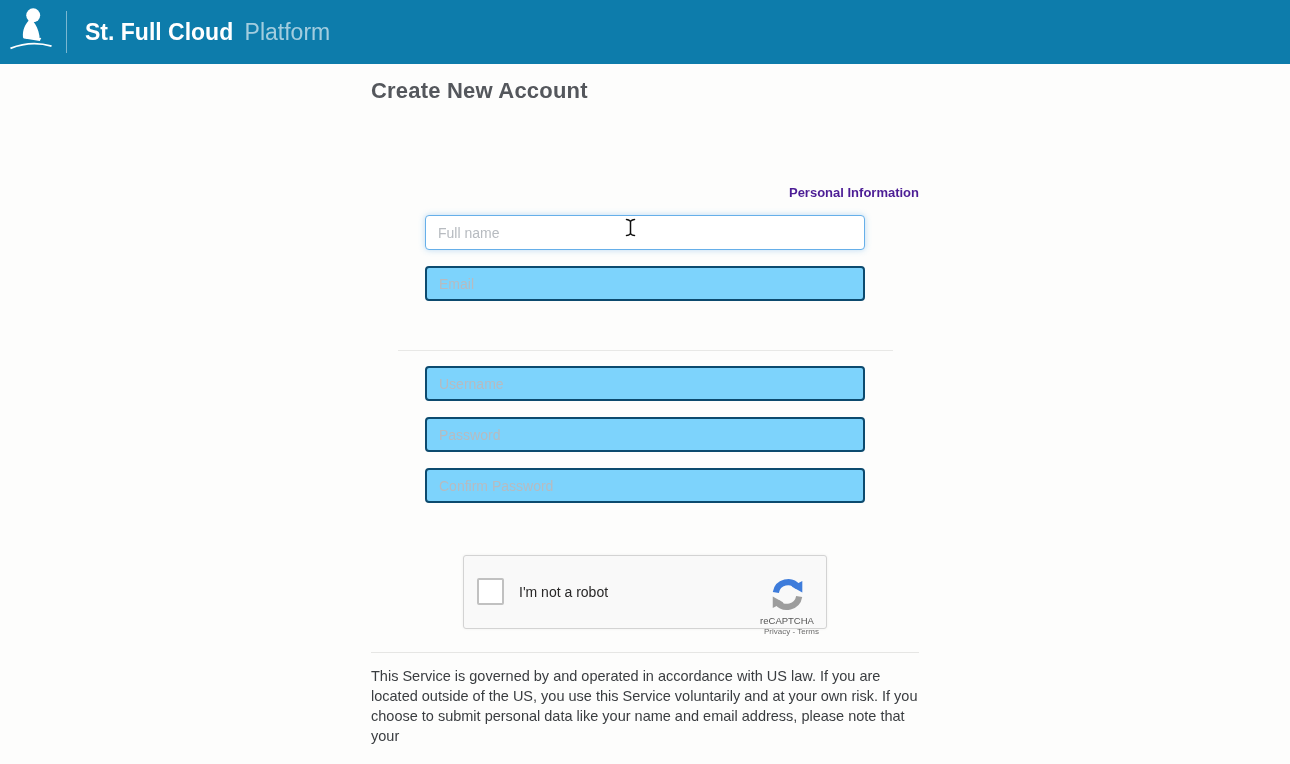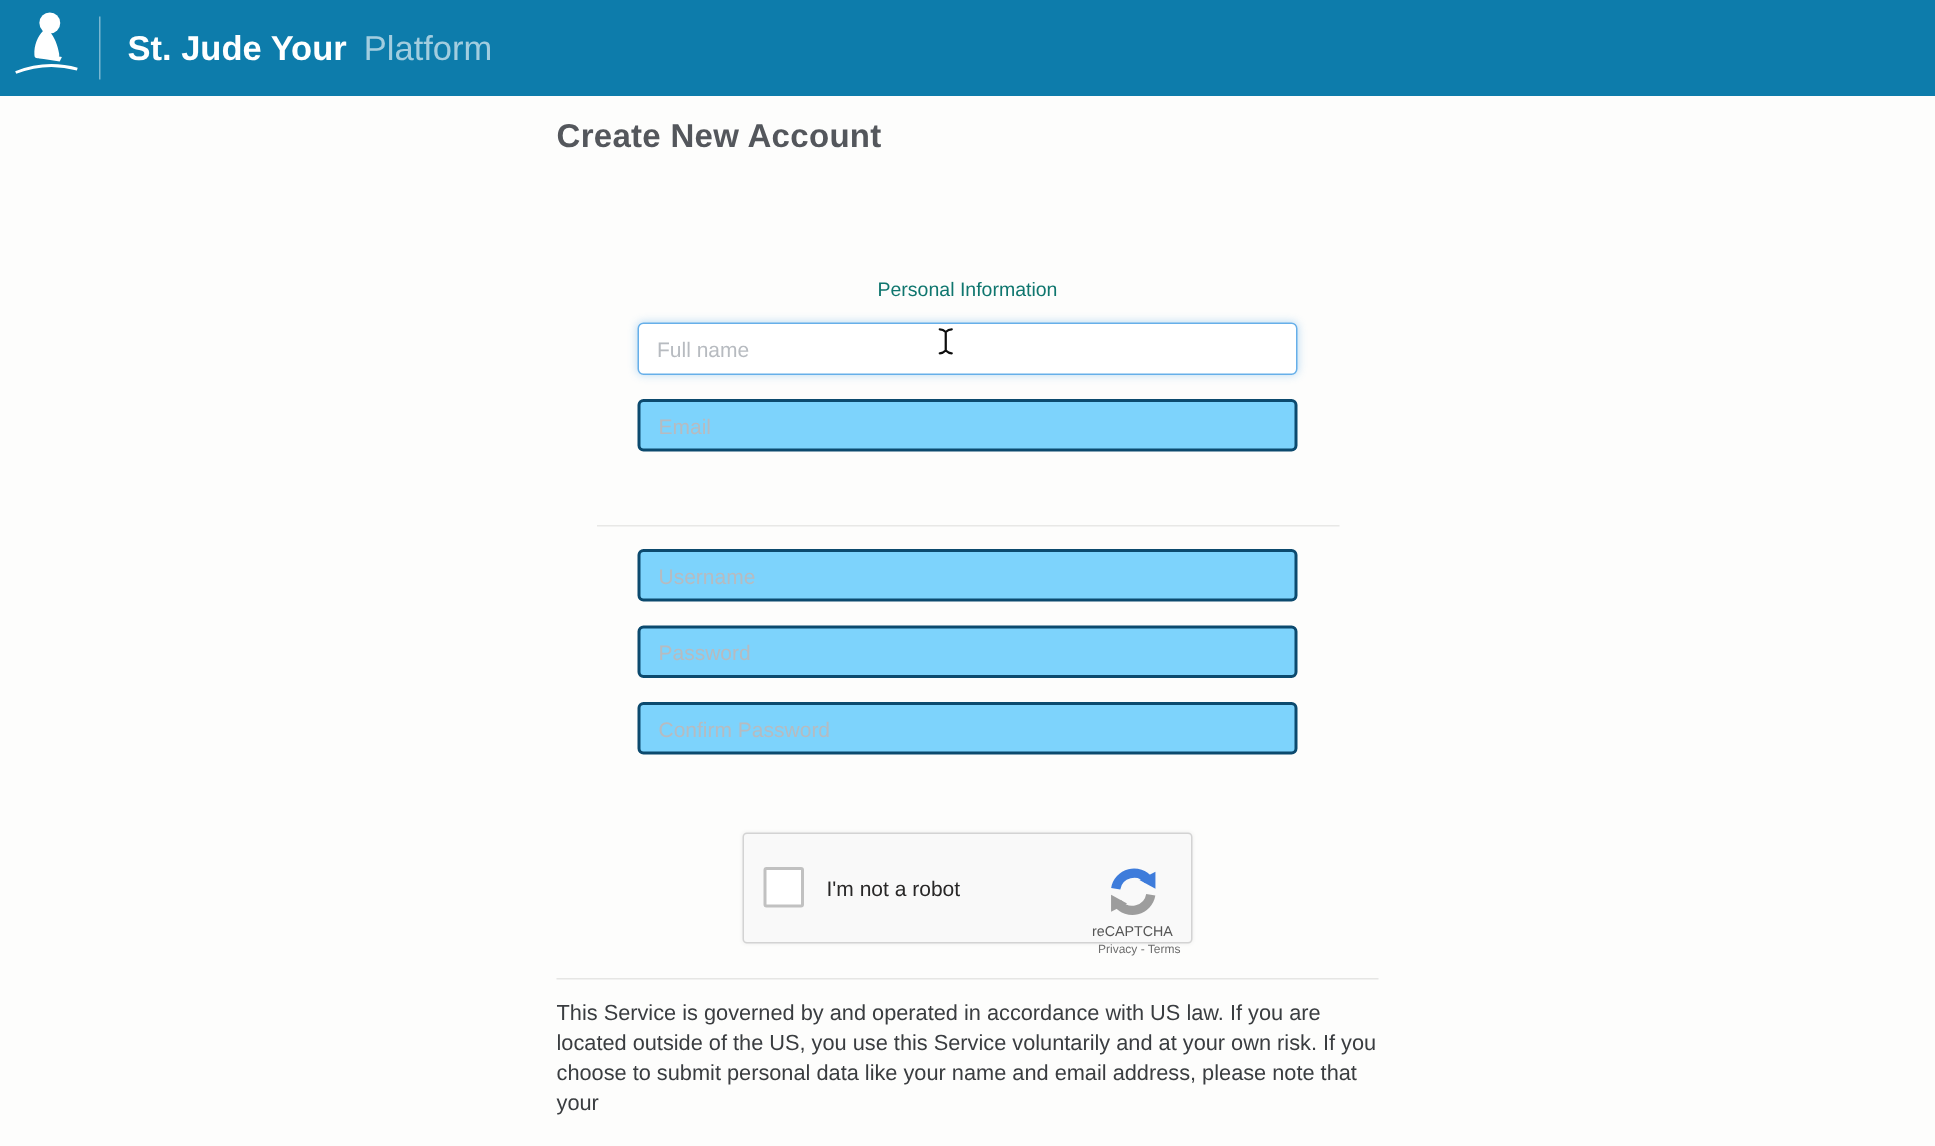--- a/index.html
+++ b/index.html
@@ -45,23 +45,23 @@
     margin: 14px 0 0 0;
     font-size: 22px;
     font-weight: bold;
     color: #54575c;
     text-align: left;
     letter-spacing: 0.2px;
   }
 
   .section-heading {
     font-size: 13px;
-    font-weight: normal;
-    color: #0f766e;
-    text-align: center;
+    font-weight: bold;
+    color: #4c1d95;
+    text-align: right;
     margin: 0;
   }
   .section-heading.first { margin-top: 81px; }
   .section-heading.second { margin-top: 33px; }
 
   .form-input {
     display: block;
     width: 440px;
     height: 35px;
     margin: 16px auto 0 auto;
@@ -93,21 +93,21 @@
   hr.footer-divider {
     width: 548px;
     border: none;
     border-top: 1px solid #e6e6e4;
     margin: 23px auto 0 auto;
   }
 
   
   .recaptcha {
     position: relative;
-    width: 300px; height: 74px;
+    width: 364px; height: 74px;
     margin: 52px auto 0 auto;
     background: #f9f9f9;
     border: 1px solid #d3d3d3;
     border-radius: 3px;
     box-shadow: 0 0 3px rgba(0,0,0,0.06);
   }
   .rc-checkbox {
     position: absolute;
     left: 13px; top: 22px;
     width: 27px; height: 27px;
@@ -169,21 +169,21 @@
       <svg width="44" height="50" viewBox="0 0 60 66" aria-hidden="true">
         <circle cx="33" cy="13" r="9.5" fill="#ffffff"></circle>
         <path d="M27 20 C22 25 18.5 33 19 42 C19 44 20 45 22 45 L39 45 C41 45 42 43.5 41.5 41 C40 32 37 26 33 21 Z" fill="#ffffff"></path>
         <path d="M24 40 L44 44 L42 48 L23 45 Z" fill="#ffffff"></path>
         <path d="M2 58 Q30 47 58 55" stroke="#ffffff" stroke-width="2.6" fill="none"></path>
       </svg>
     </span>
   </div>
   <div class="header-vdivider"></div>
   <div class="brand">
-    <span class="bold">St. Jude Your</span>
+    <span class="bold">St. Full Cloud</span>
     <span class="light">Platform</span>
   </div>
 </header>
 
 <main class="main-col">
 
   <h1 class="page-title">Create New Account</h1>
 
   <section>
     <h2 class="section-heading first">Personal Information</h2>

